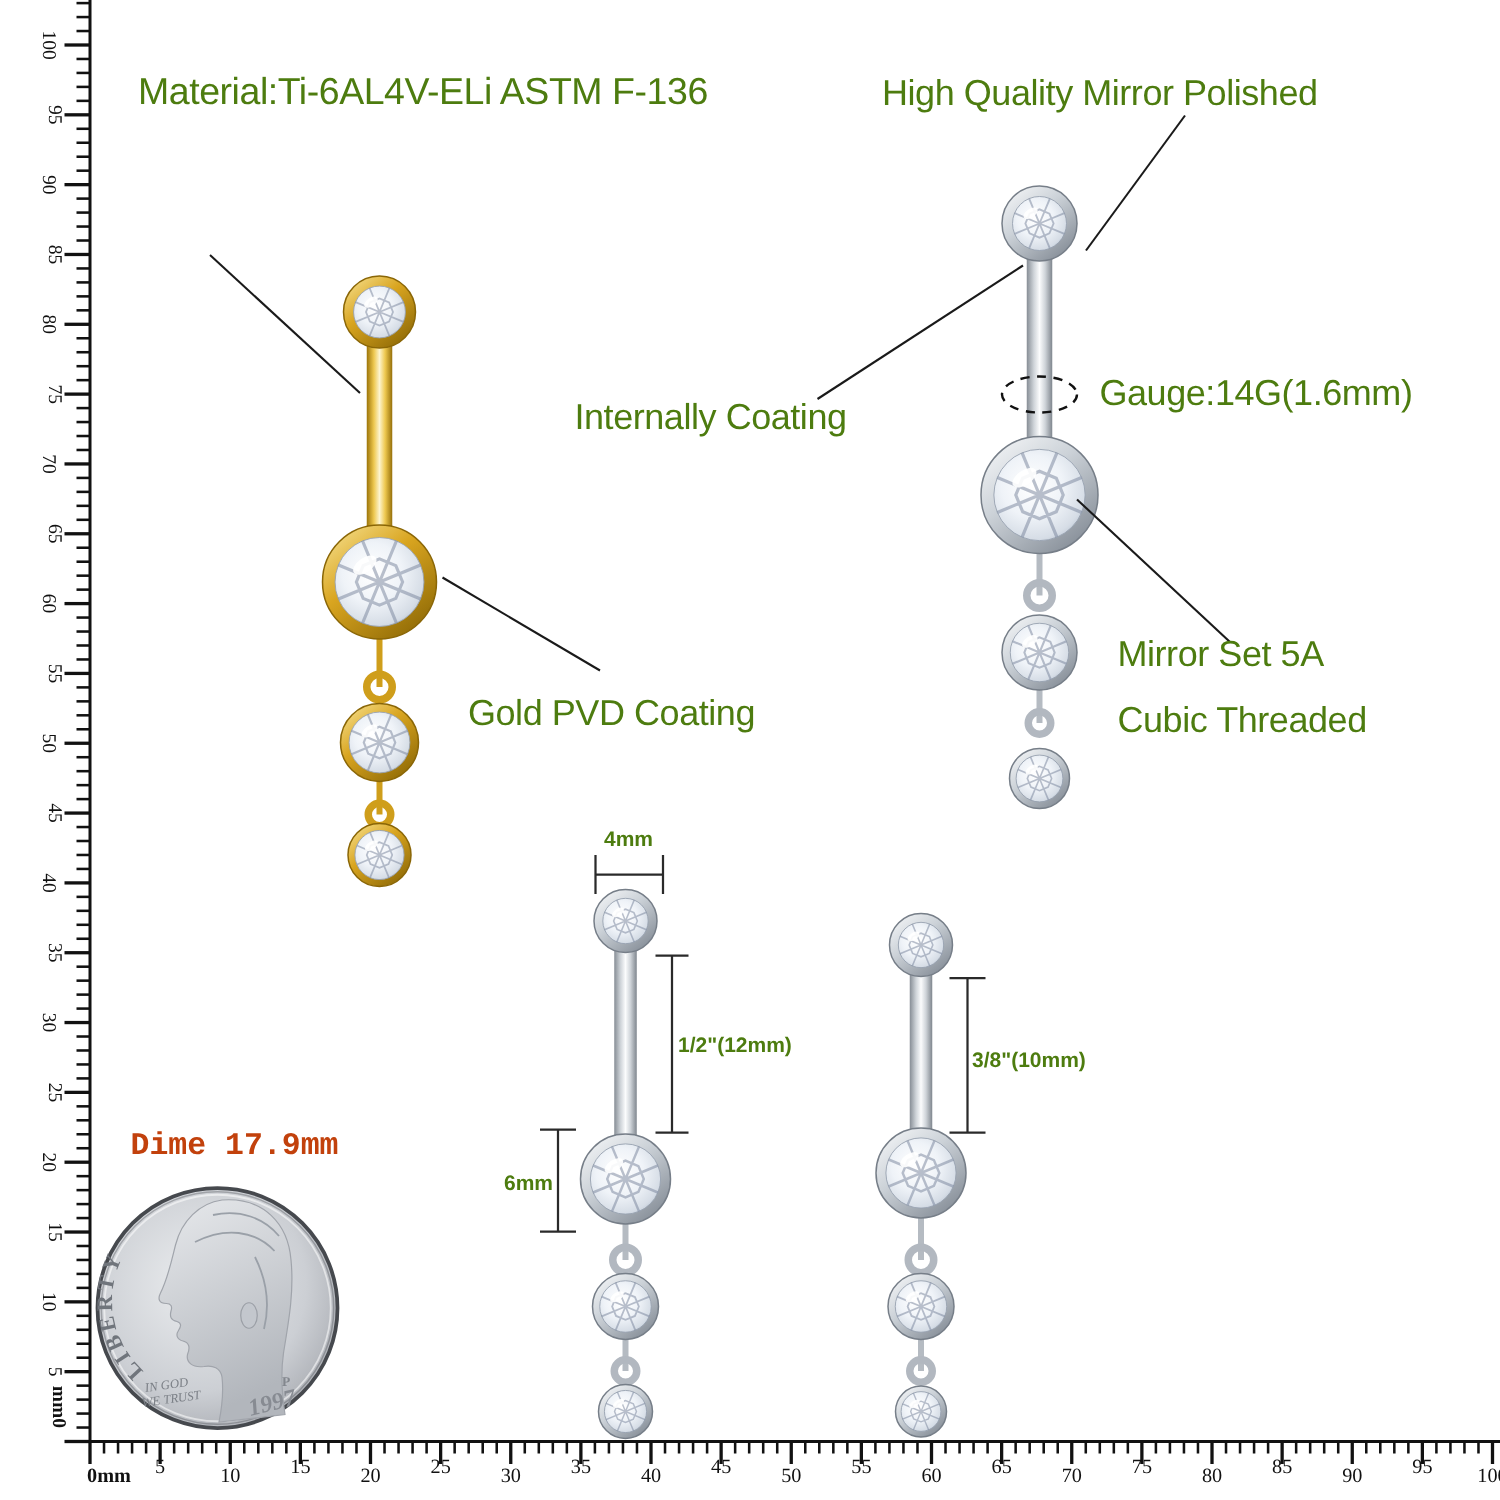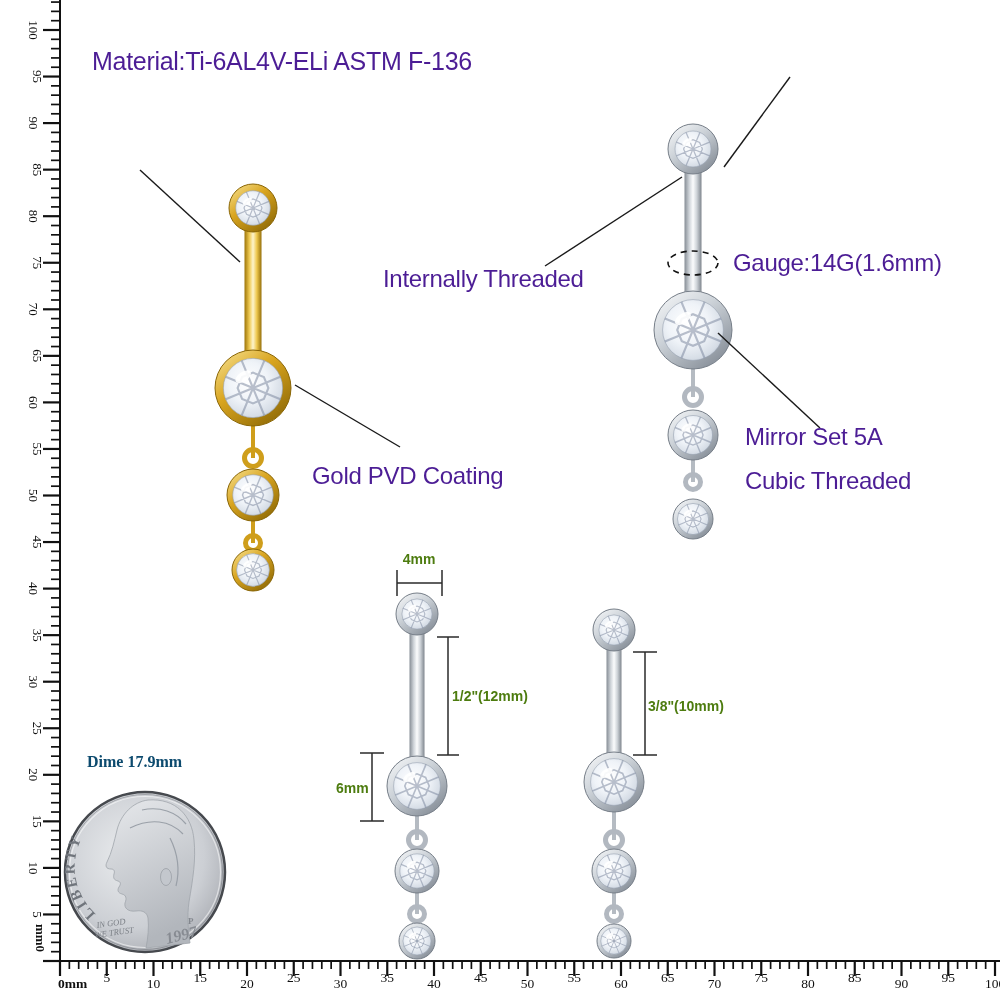--- a/index.html
+++ b/index.html
@@ -1,23 +1,23 @@
 <!DOCTYPE html>
 <html><head>
 <meta charset="utf-8">
 <style>
   html,body{margin:0;padding:0;background:#fff}
   body{width:1000px;height:1000px;overflow:hidden;font-family:"Liberation Sans",sans-serif}
   .canvas{position:relative;width:1000px;height:1000px;background:#fff}
   svg.gfx{position:absolute;left:0;top:0}
-  .ann{position:absolute;color:#4c1d95;font-size:24px;letter-spacing:-0.3px;white-space:nowrap;line-height:1.1}
+  .ann{position:absolute;color:#4d7c0f;font-size:24px;letter-spacing:-0.3px;white-space:nowrap;line-height:1.1}
   .ann.lg{font-size:25px}
   .dim{position:absolute;color:#4d7c0f;font-size:14px;font-weight:bold;white-space:nowrap}
   .dim.center{transform:translateX(-50%)}
-  .serifb{position:absolute;font-family:Liberation Serif, serif;font-weight:bold;font-size:16px;color:#0c4a6e;white-space:nowrap}
+  .serifb{position:absolute;font-family:Liberation Mono, monospace;font-weight:bold;font-size:21px;color:#c2410c;white-space:nowrap}
 </style>
 </head>
 <body>
 
 <div class="canvas">
 
   <svg class="gfx" id="gfx" width="1000" height="1000" viewBox="0 0 1000 1000">
       <defs>
         <linearGradient id="bz-gold" x1="0" y1="0" x2="0.8" y2="1">
           <stop offset="0" stop-color="#f9e69a"></stop>
@@ -442,21 +442,22 @@
         <text font-family="&quot;Liberation Serif&quot;,serif" font-size="15" font-weight="bold" fill="#70757c" letter-spacing="2.5"><textPath xlink:href="#libArc">LIBERTY</textPath></text>
         <text x="97" y="928" font-family="&quot;Liberation Serif&quot;,serif" font-size="8.5" font-style="italic" fill="#7c8087" transform="rotate(-8 97 928)">IN GOD</text>
         <text x="95" y="938" font-family="&quot;Liberation Serif&quot;,serif" font-size="8.5" font-style="italic" fill="#7c8087" transform="rotate(-8 95 938)">WE TRUST</text>
         <text x="167" y="944" font-family="&quot;Liberation Serif&quot;,serif" font-size="16" font-weight="bold" font-style="italic" fill="#878b92" transform="rotate(-14 167 944)">1997</text>
         <text x="188" y="924" font-family="&quot;Liberation Serif&quot;,serif" font-size="9" font-weight="bold" fill="#83878e">P</text>
       </g>
     </svg>
 
   <div class="ann lg" style="left:92px;top:48px">Material:Ti-6AL4V-ELi ASTM F-136</div>
 
-  <div class="ann" style="left:383px;top:266px">Internally Threaded</div>
+  <div class="ann" style="left:588px;top:50px">High Quality Mirror Polished</div>
+  <div class="ann" style="left:383px;top:266px">Internally Coating</div>
   <div class="ann" style="left:733px;top:250px">Gauge:14G(1.6mm)</div>
   <div class="ann" style="left:745px;top:424px">Mirror Set 5A</div>
   <div class="ann" style="left:745px;top:468px">Cubic Threaded</div>
   <div class="ann" style="left:312px;top:463px">Gold PVD Coating</div>
 
   <div class="dim center" style="left:419px;top:551px">4mm</div>
   <div class="dim" style="left:452px;top:688px">1/2"(12mm)</div>
   <div class="dim" style="left:336px;top:780px">6mm</div>
   <div class="dim" style="left:648px;top:698px">3/8"(10mm)</div>
 

